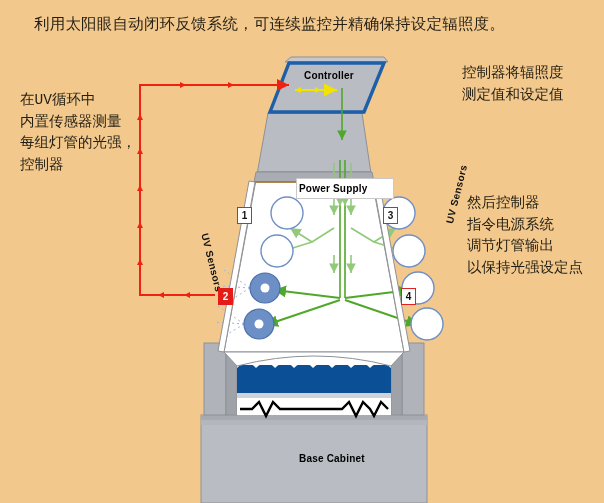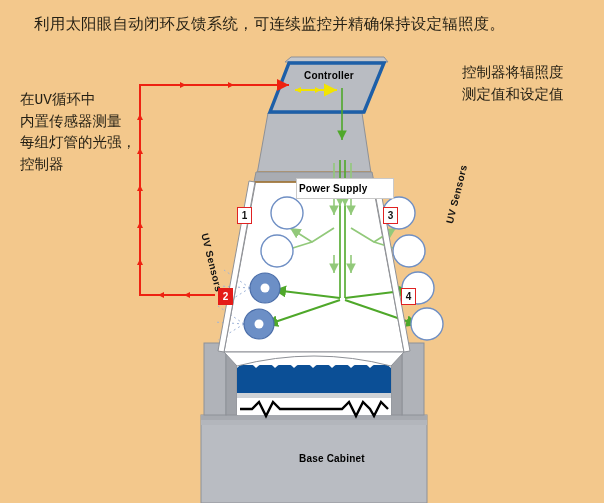--- a/index.html
+++ b/index.html
@@ -218,20 +218,26 @@
     <div>内置传感器测量</div>
     <div>每组灯管的光强，</div>
     <div>控制器</div>
   </div>
 
   <div class="abs side-text" id="right-note-1">
     <div>控制器将辐照度</div>
     <div>测定值和设定值</div>
   </div>
 
+  <div class="abs side-text" id="right-note-2">
+    <div>然后控制器</div>
+    <div>指令电源系统</div>
+    <div>调节灯管输出</div>
+    <div>以保持光强设定点</div>
+  </div>
 
   <div class="abs lbl" id="controller-label">Controller</div>
 
   <div class="abs lbl" id="power-supply-label">Power Supply</div>
 
   <div class="abs lbl" id="base-cabinet-label">Base Cabinet</div>
 
   <div class="abs uv-text" id="uv-left">UV Sensors</div>
   <div class="abs uv-text" id="uv-right">UV Sensors</div>
 

